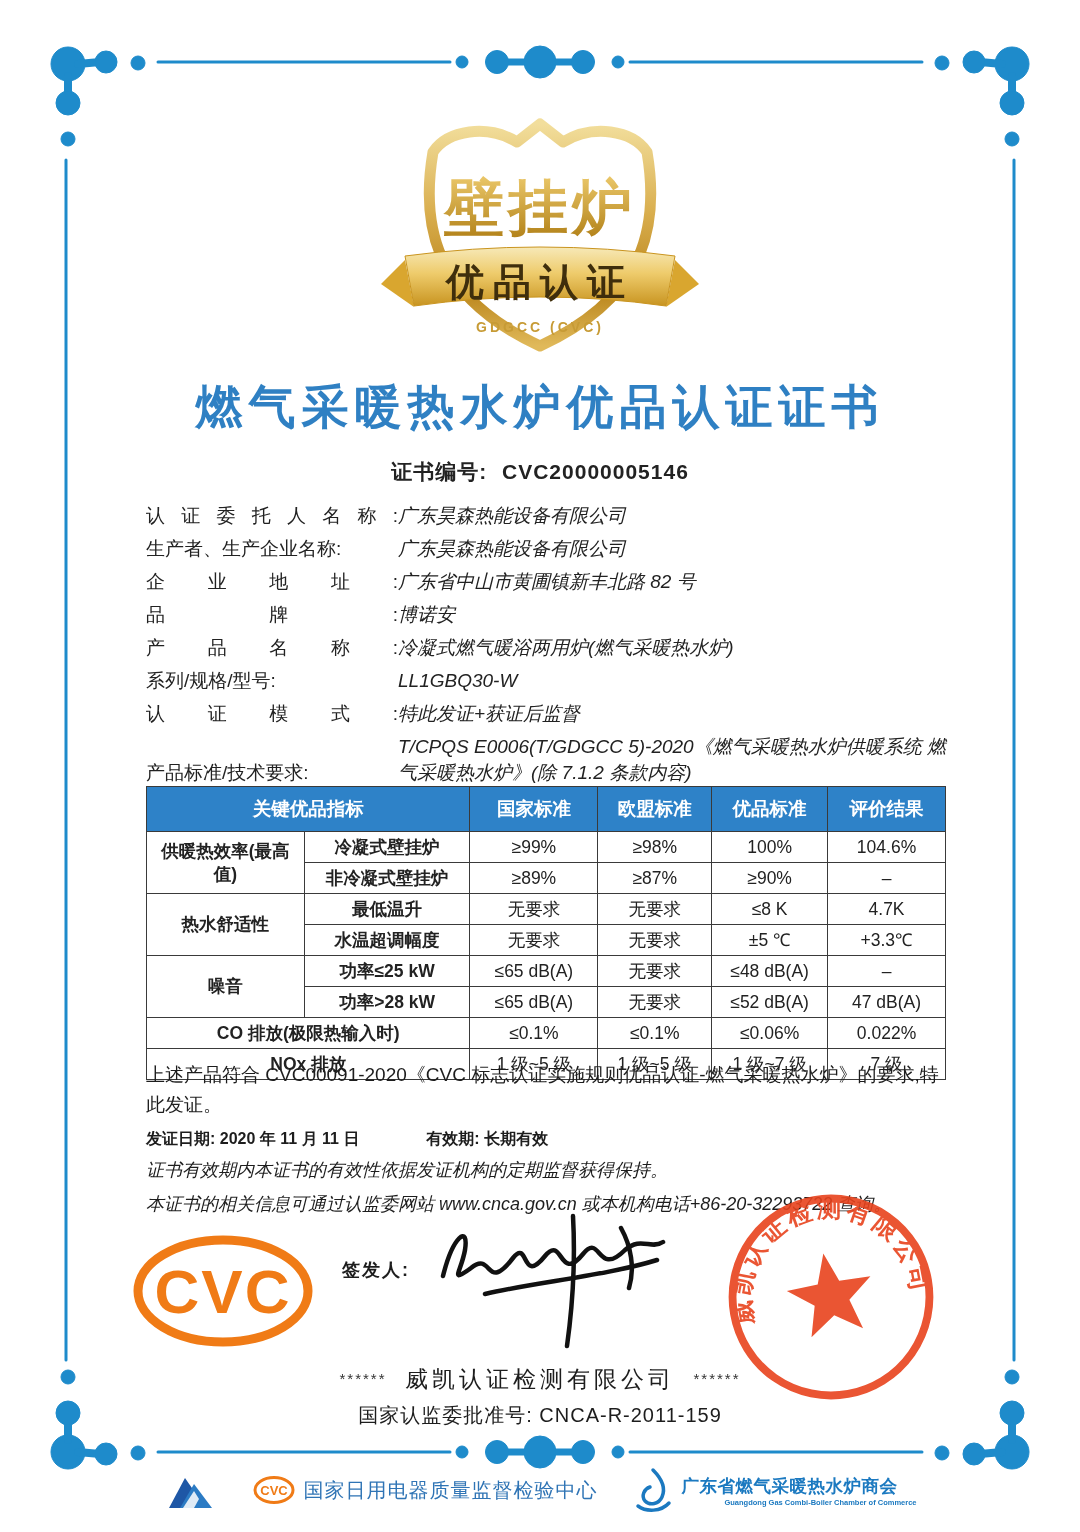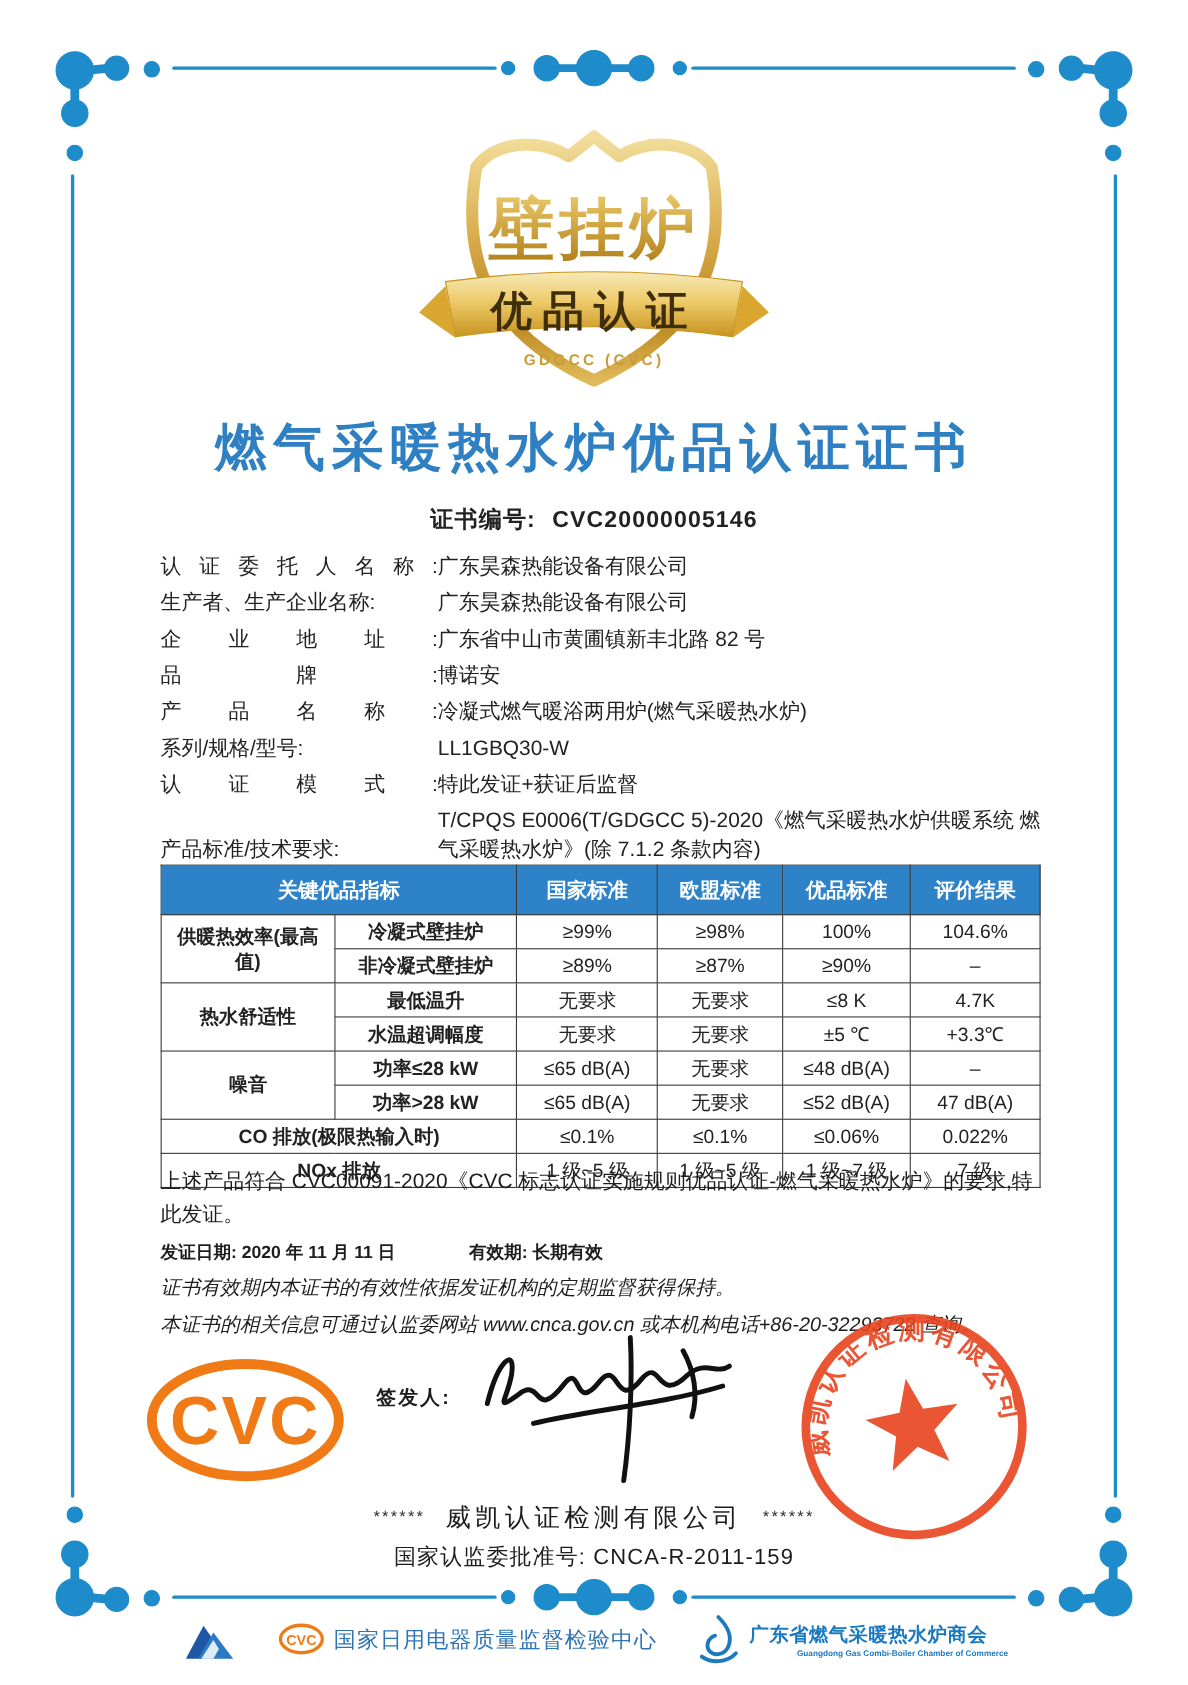--- a/index.html
+++ b/index.html
@@ -17,21 +17,21 @@
   .cert-no-line{
     top:458px;left:0;width:1080px;text-align:center;
     font-size:21px;font-weight:600;color:#222;letter-spacing:1px;
   }
   .cert-no-line .num{margin-left:8px;font-family:"Liberation Sans",sans-serif;}
   
   .fields{top:503px;left:146px;width:800px;font-size:19px;}
   .frow{display:flex;align-items:flex-end;margin-bottom:7px;line-height:26px;}
   .flabel{display:inline-block;width:252px;flex:0 0 252px;color:#222;font-weight:500;}
   .flabel.jz{text-align:justify;text-align-last:justify;}
-  .fvalue{flex:1;color:#222;}
+  .fvalue{flex:1;color:#222;font-style:italic;}
   
   .tblwrap{top:786px;left:146px;}
   table.std{border-collapse:collapse;width:800px;text-align:center;font-size:17.5px;color:#222;}
   table.std th,table.std td{border:1.5px solid #3a3a3a;padding:2px 4px;line-height:1.3;height:26px;}
   table.std thead th{background:#2E82C8;color:#fff;font-size:18.5px;font-weight:bold;height:40px;}
   td.grp,td.sub{font-weight:bold;}
   
   .statement-block{top:1060px;left:146px;width:810px;}
   .stmt{font-size:19px;line-height:1.6;font-weight:500;}
   .issueline{margin-top:8px;font-size:16px;font-weight:bold;}
@@ -211,21 +211,21 @@
       </tr>
       <tr>
         <td class="sub">水温超调幅度</td>
         <td>无要求</td>
         <td>无要求</td>
         <td>±5 ℃</td>
         <td>+3.3℃</td>
       </tr>
       <tr>
         <td class="grp" rowspan="2">噪音</td>
-        <td class="sub">功率≤28 kW</td>
+        <td class="sub">功率≤25 kW</td>
         <td>≤65 dB(A)</td>
         <td>无要求</td>
         <td>≤48 dB(A)</td>
         <td>–</td>
       </tr>
       <tr>
         <td class="sub">功率&gt;28 kW</td>
         <td>≤65 dB(A)</td>
         <td>无要求</td>
         <td>≤52 dB(A)</td>

